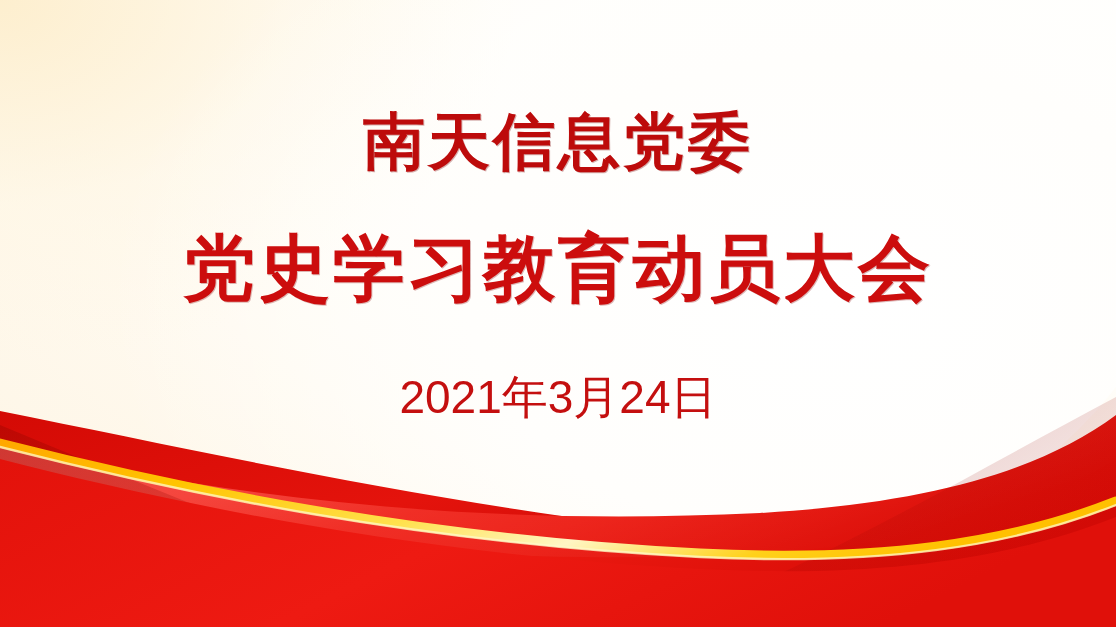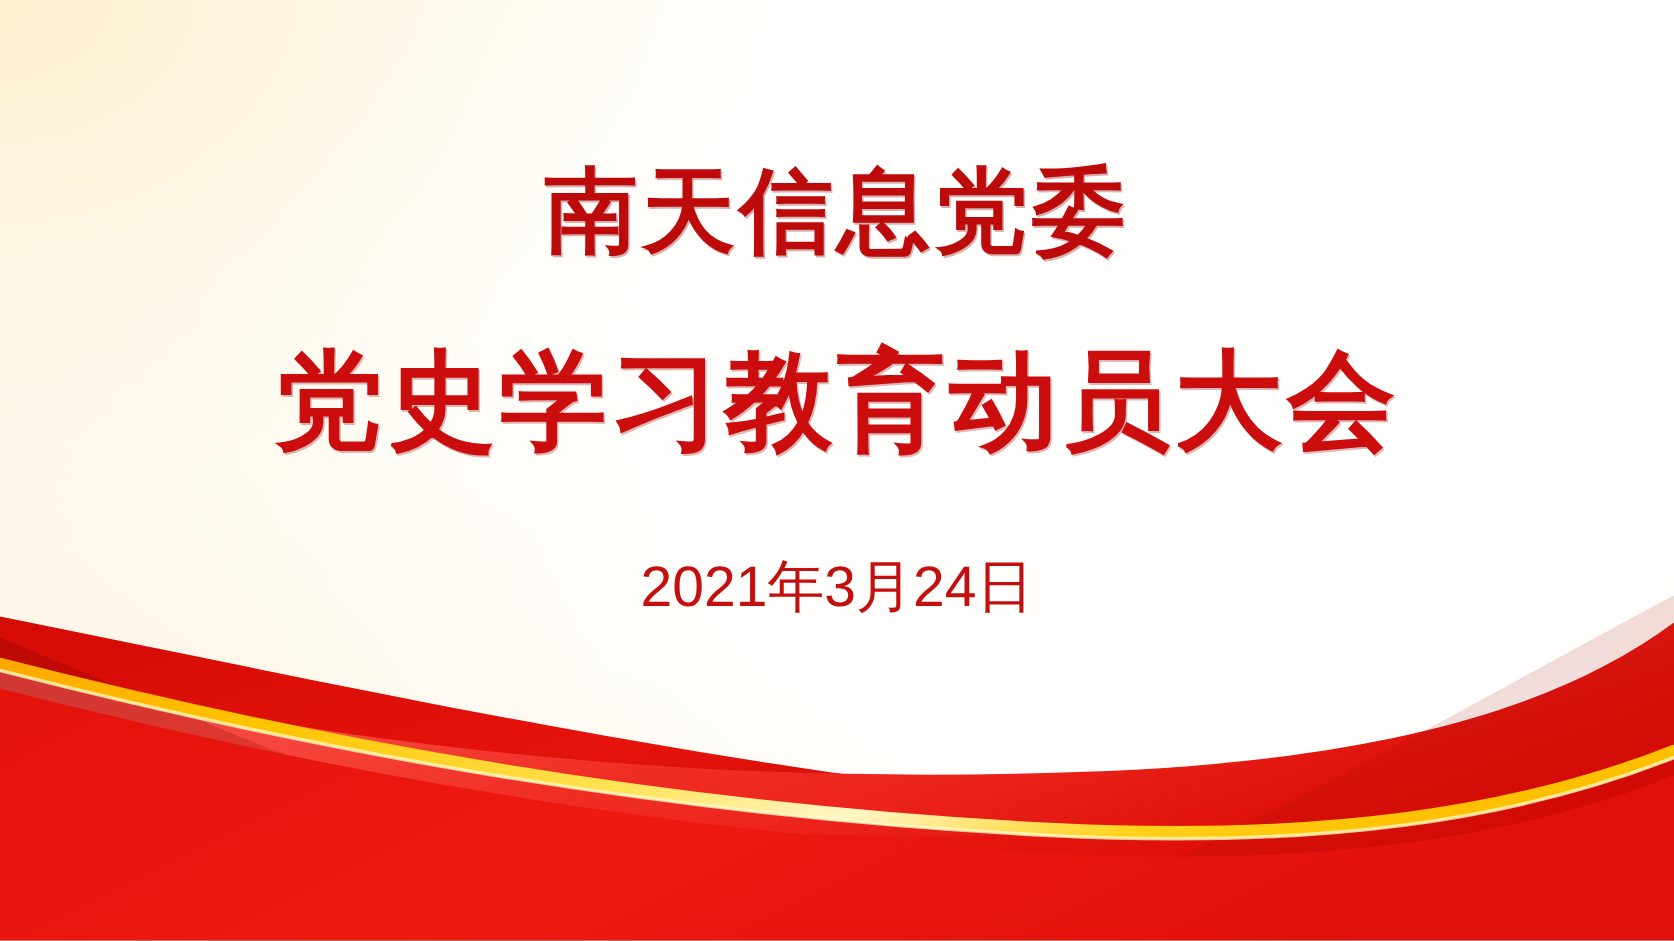--- a/index.html
+++ b/index.html
@@ -6,21 +6,21 @@
     margin: 0;
     padding: 0;
     background: #ffffff;
   }
   #slide {
     position: relative;
     width: 1116px;
     height: 627px;
     overflow: hidden;
     font-family: "Liberation Sans", "DejaVu Sans", sans-serif;
-    background: #000000;
+    background: #fde047;
   }
   
   .bg-base {
     position: absolute;
     inset: 0;
     background:
       radial-gradient(130% 115% at 86% 18%, #ffffff 0%, #fffefb 32%, #fffaf0 58%, #fdf3e0 100%);
   }
   .bg-corner-warm {
     position: absolute;
@@ -81,21 +81,21 @@
     color: #cc0d0d;
     line-height: 1.12;
     text-shadow: 1px 1px 0 rgba(130,0,0,0.28);
     white-space: nowrap;
   }
   .title-date {
     position: absolute;
     top: 370px;
     left: 0;
     width: 100%;
-    font-size: 38px;
+    font-size: 46px;
     font-weight: normal;
     letter-spacing: 0px;
     color: #c40f0f;
     line-height: 1.2;
     white-space: nowrap;
   }
 </style>
 </head>
 <body>
 

